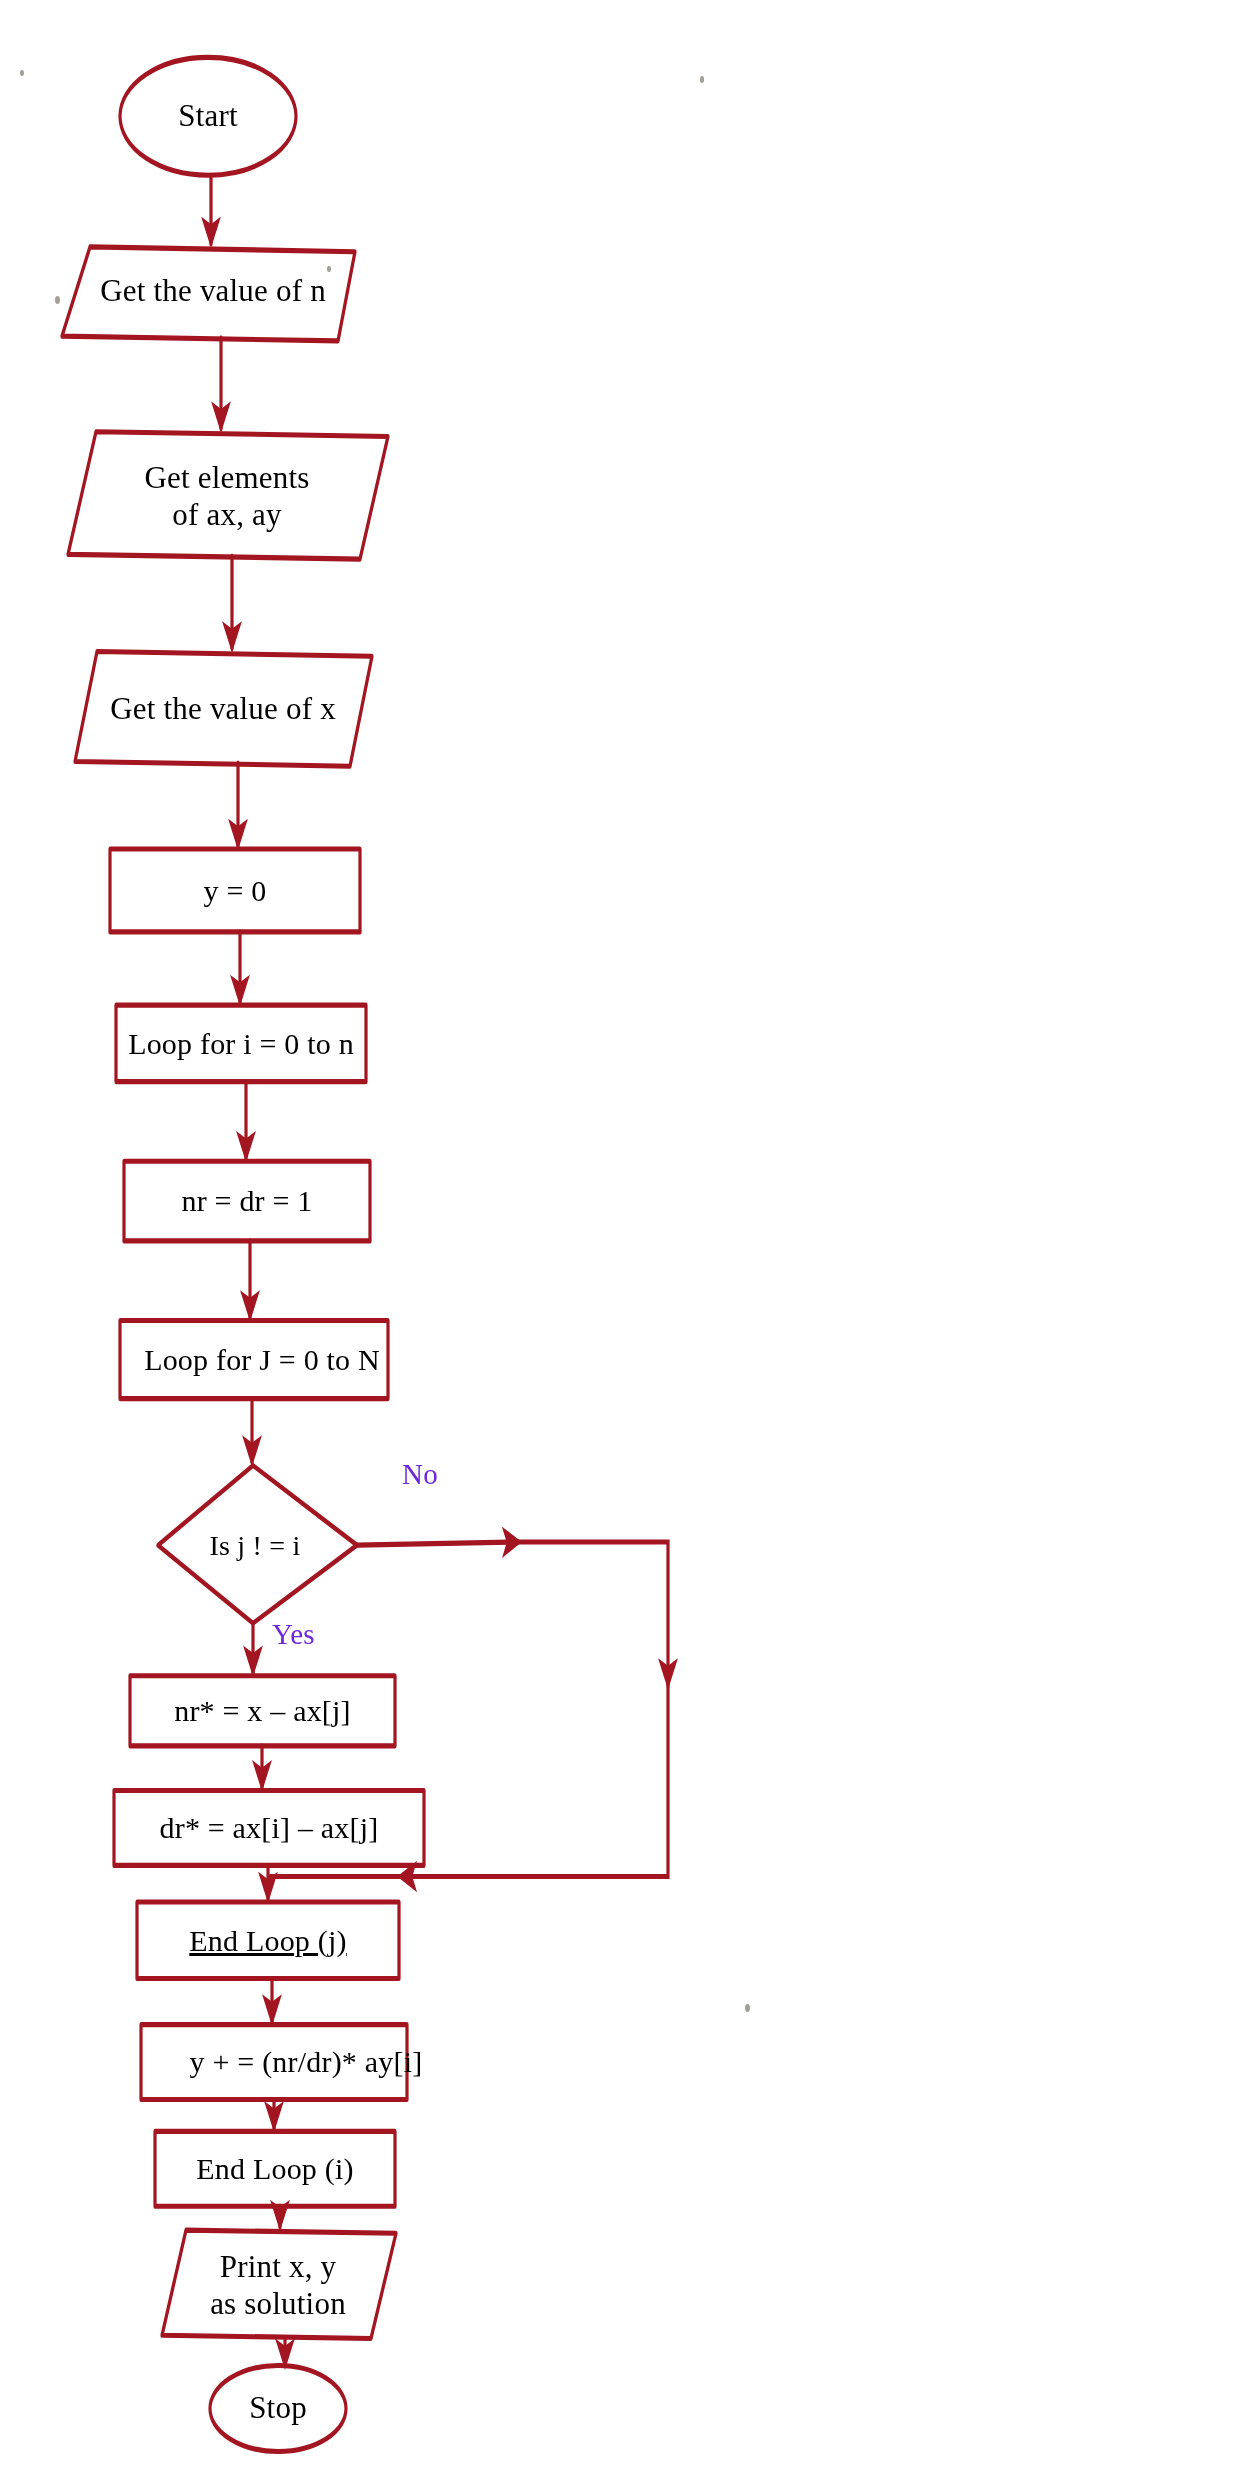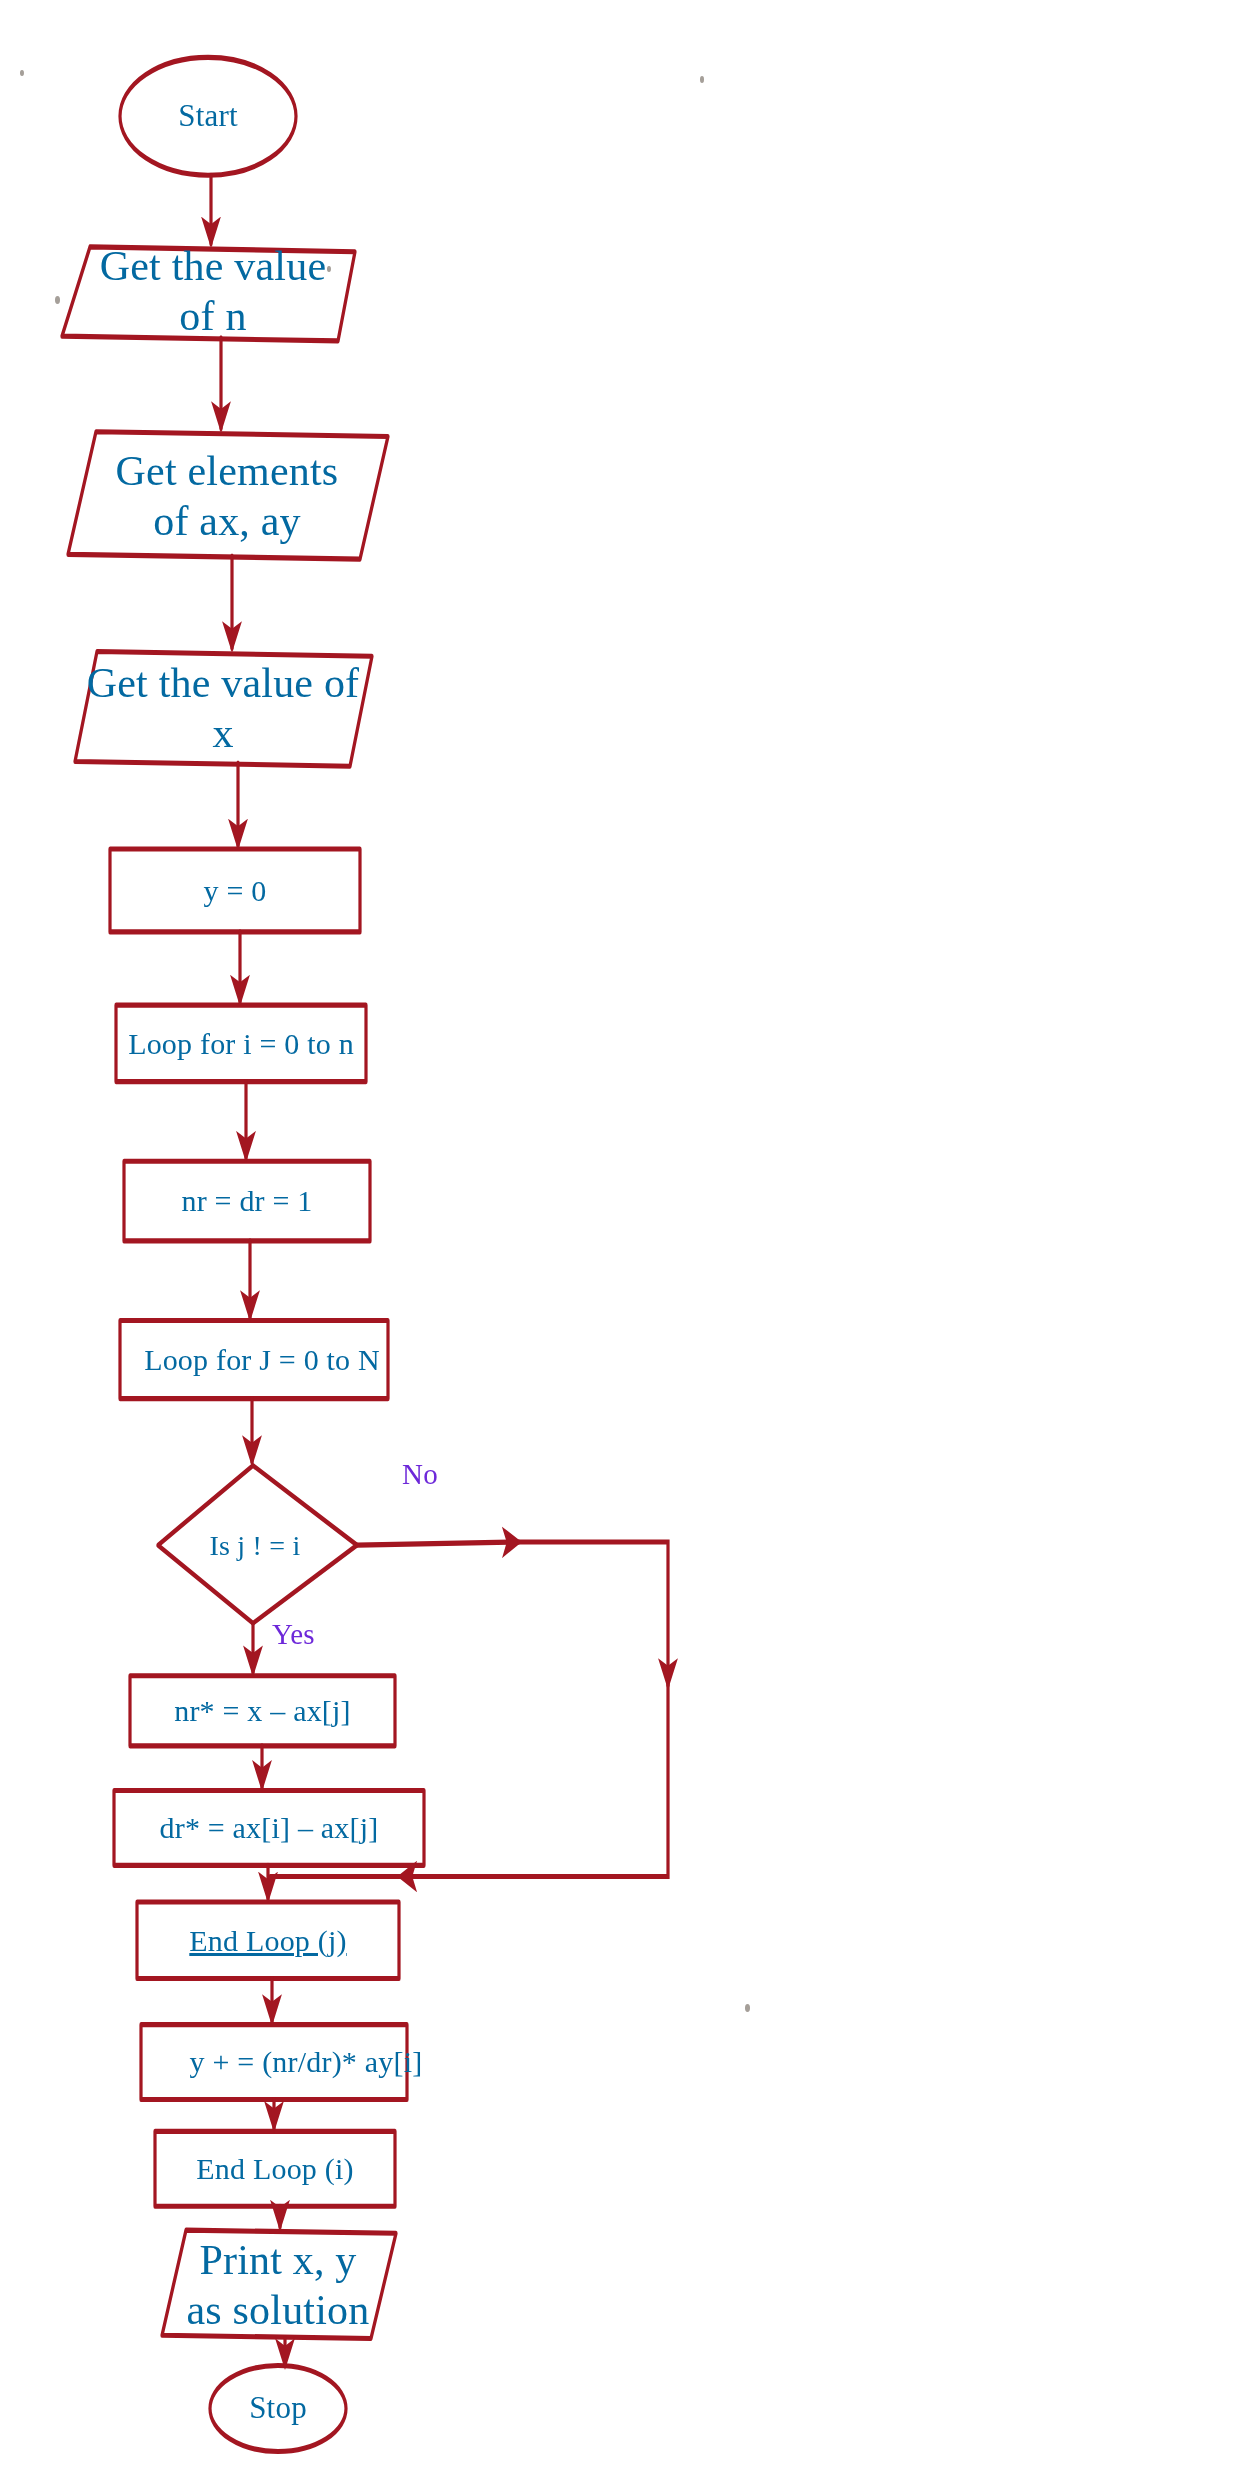--- a/index.html
+++ b/index.html
@@ -28,27 +28,27 @@
     width: 1238px;
     height: 2485px;
   }
   .node-label {
     position: absolute;
     display: flex;
     align-items: center;
     justify-content: center;
     text-align: center;
     line-height: 1.18;
-    color: #0369a1;
+    color: #000000;
     white-space: pre-line;
     letter-spacing: 0.2px;
     pointer-events: none;
   }
   .lbl-terminal { font-size: 31px; }
-  .lbl-io       { font-size: 42px; }
+  .lbl-io       { font-size: 31px; }
   .lbl-proc     { font-size: 30px; }
   .lbl-decision { font-size: 28px; }
   .edge-label {
     position: absolute;
     font-size: 29px;
     color: #6d28d9;
     letter-spacing: 0.2px;
   }
   .speck {
     position: absolute;

